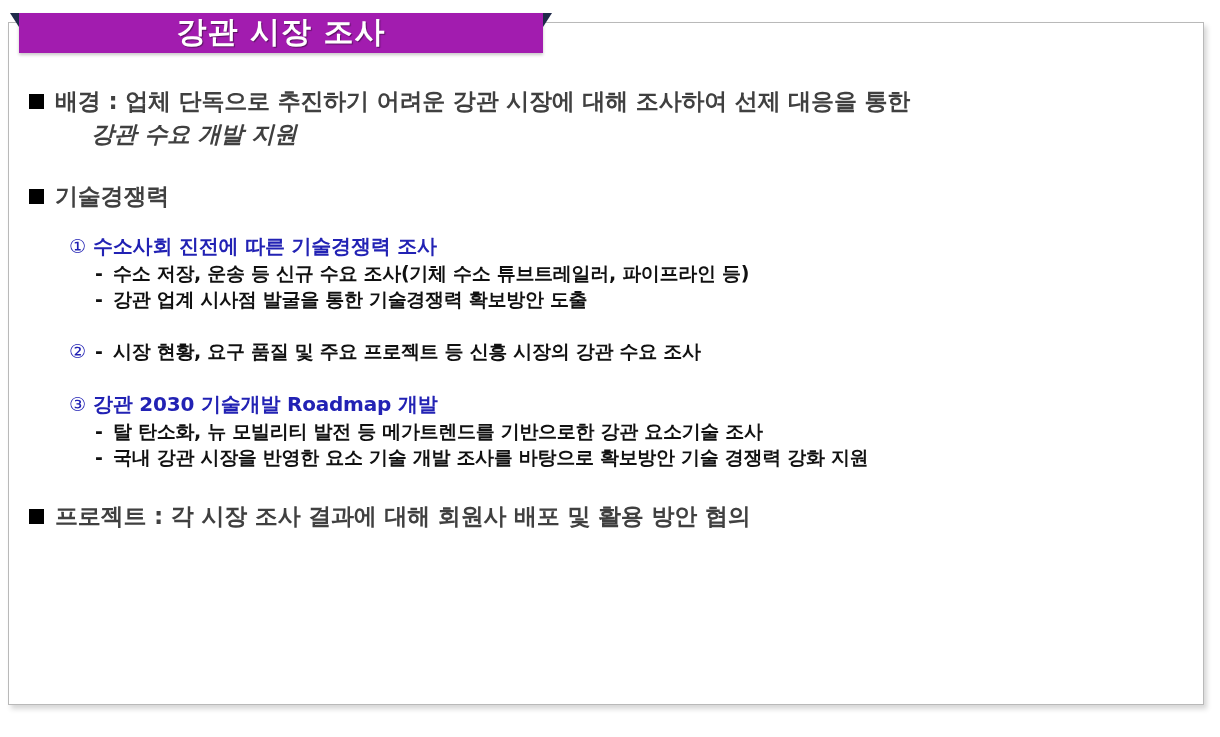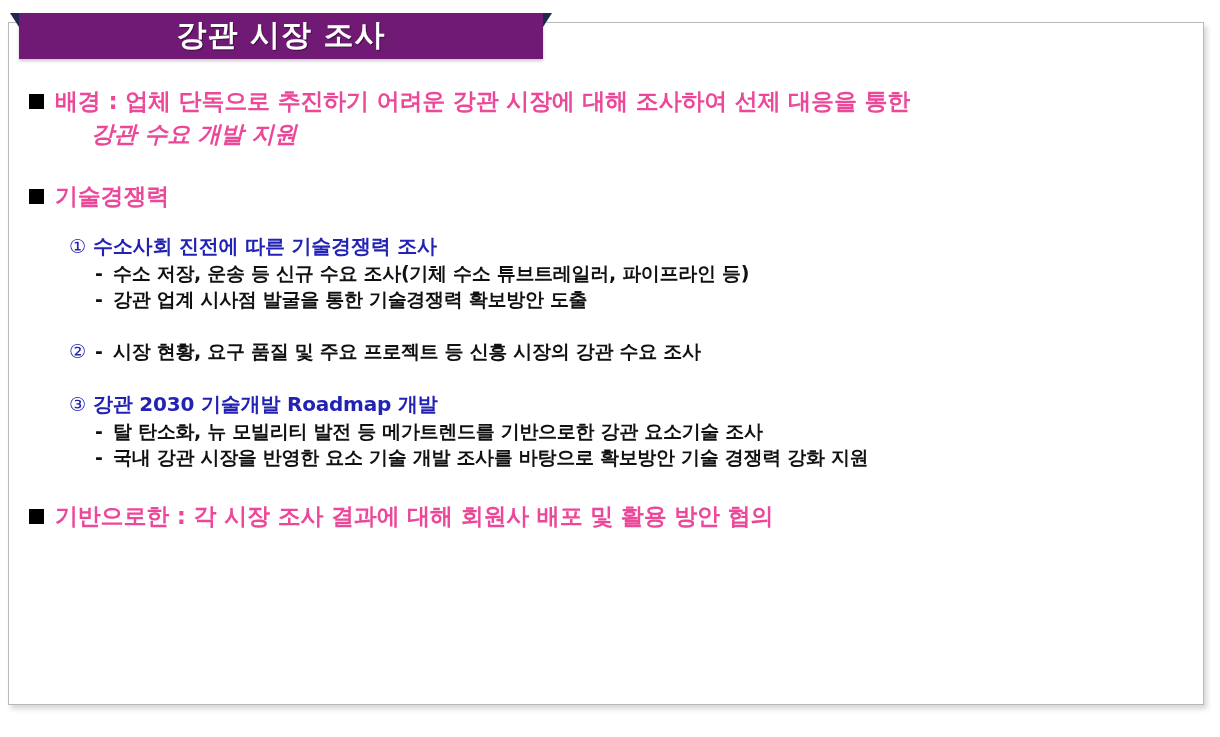--- a/index.html
+++ b/index.html
@@ -28,22 +28,22 @@
     box-shadow: 3px 4px 5px rgba(0,0,0,0.16);
     box-sizing: border-box;
   }
 
   
   .title-banner {
     position: absolute;
     left: 10px;
     top: -10px;
     width: 524px;
-    height: 46px;
-    background: #701a75;
+    height: 40px;
+    background: #a21caf;
     box-shadow: 0 2px 3px rgba(0,0,0,0.22);
     z-index: 5;
   }
   .title-banner .notch {
     position: absolute;
     top: 0;
     width: 0;
     height: 0;
     z-index: 6;
   }
@@ -81,21 +81,21 @@
     bottom: 0;
     padding: 0 14px 0 18px;
   }
 
   .block { position: relative; }
 
   
   .lvl1 {
     position: relative;
     padding-left: 28px;
-    color: #ec4899;
+    color: #404040;
     font-size: 23px;
     font-weight: bold;
     line-height: 1.42;
     letter-spacing: -0.2px;
   }
   .lvl1 .sq {
     position: absolute;
     left: 2px;
     top: 9px;
     width: 15px;
@@ -221,18 +221,18 @@
           <span>국내 강관 시장을 반영한 요소 기술 개발 조사를 바탕으로 확보방안 기술 경쟁력 강화 지원</span>
         </div>
       </div>
     </div>
 
     <div class="gap-xl"></div>
 
     <div class="block">
       <div class="lvl1">
         <span class="sq"></span>
-        <span>기반으로한 : 각 시장 조사 결과에 대해 회원사 배포 및 활용 방안 협의</span>
+        <span>프로젝트 : 각 시장 조사 결과에 대해 회원사 배포 및 활용 방안 협의</span>
       </div>
     </div>
 
   </div>
 </div>
 
 </body></html>

